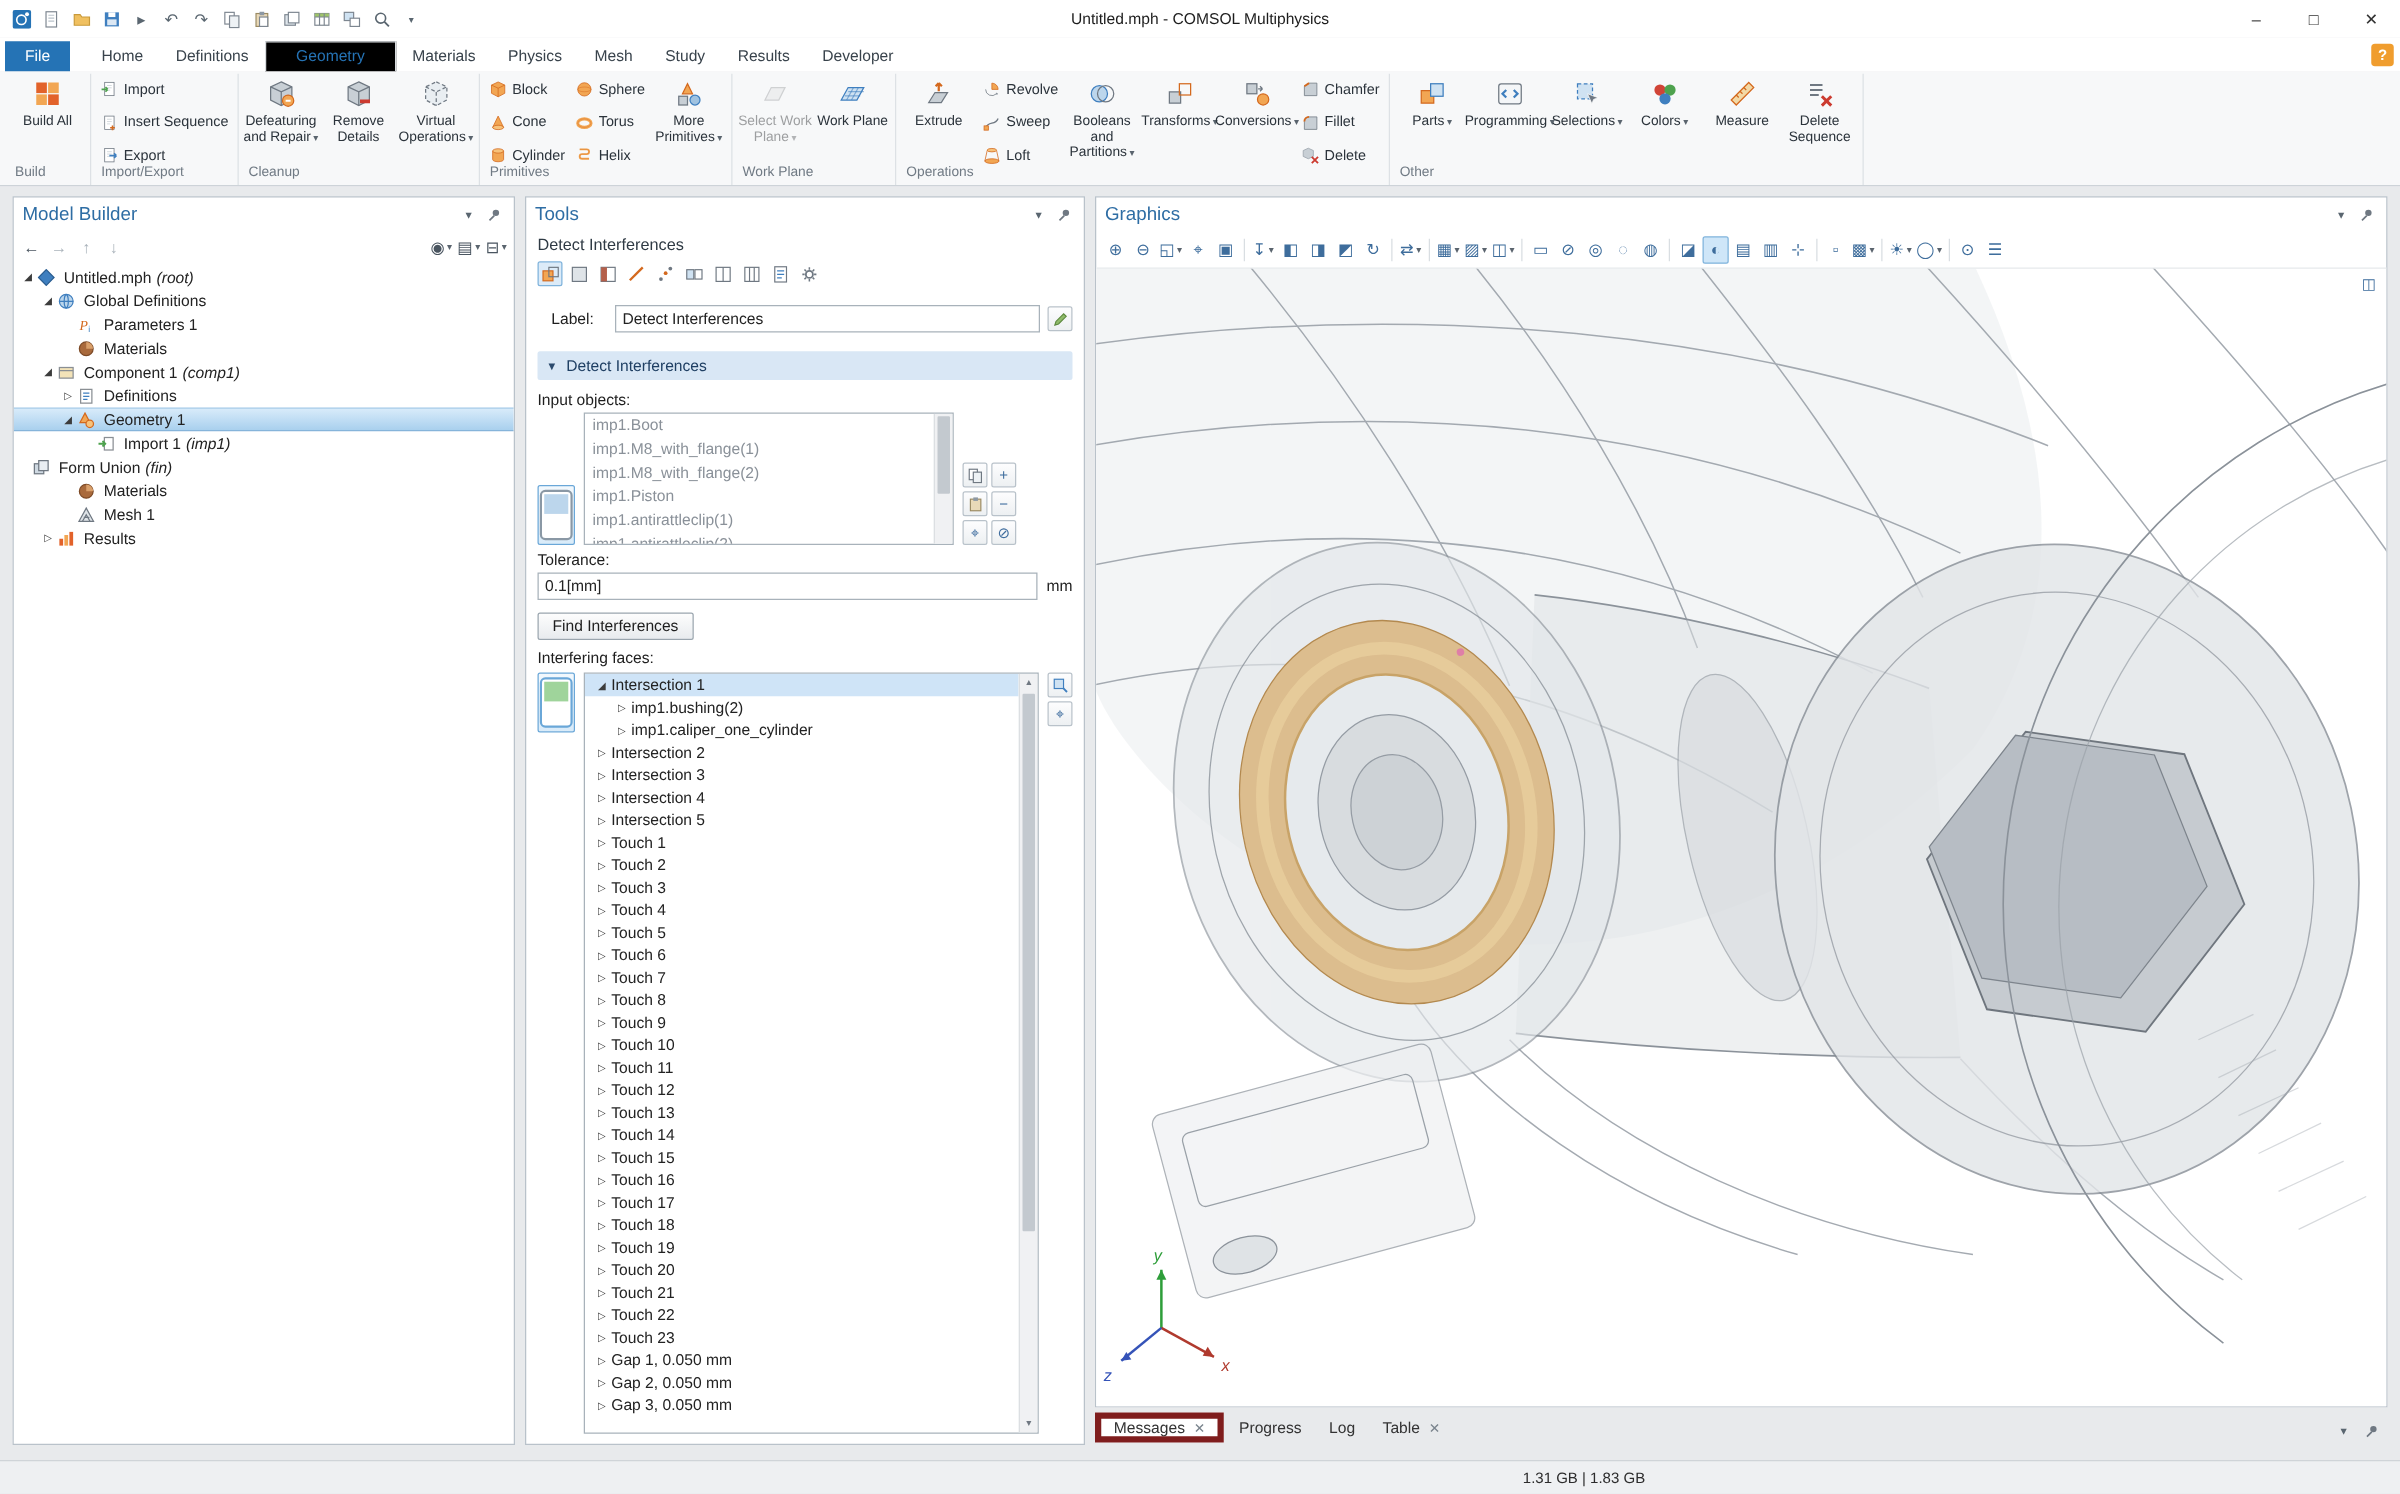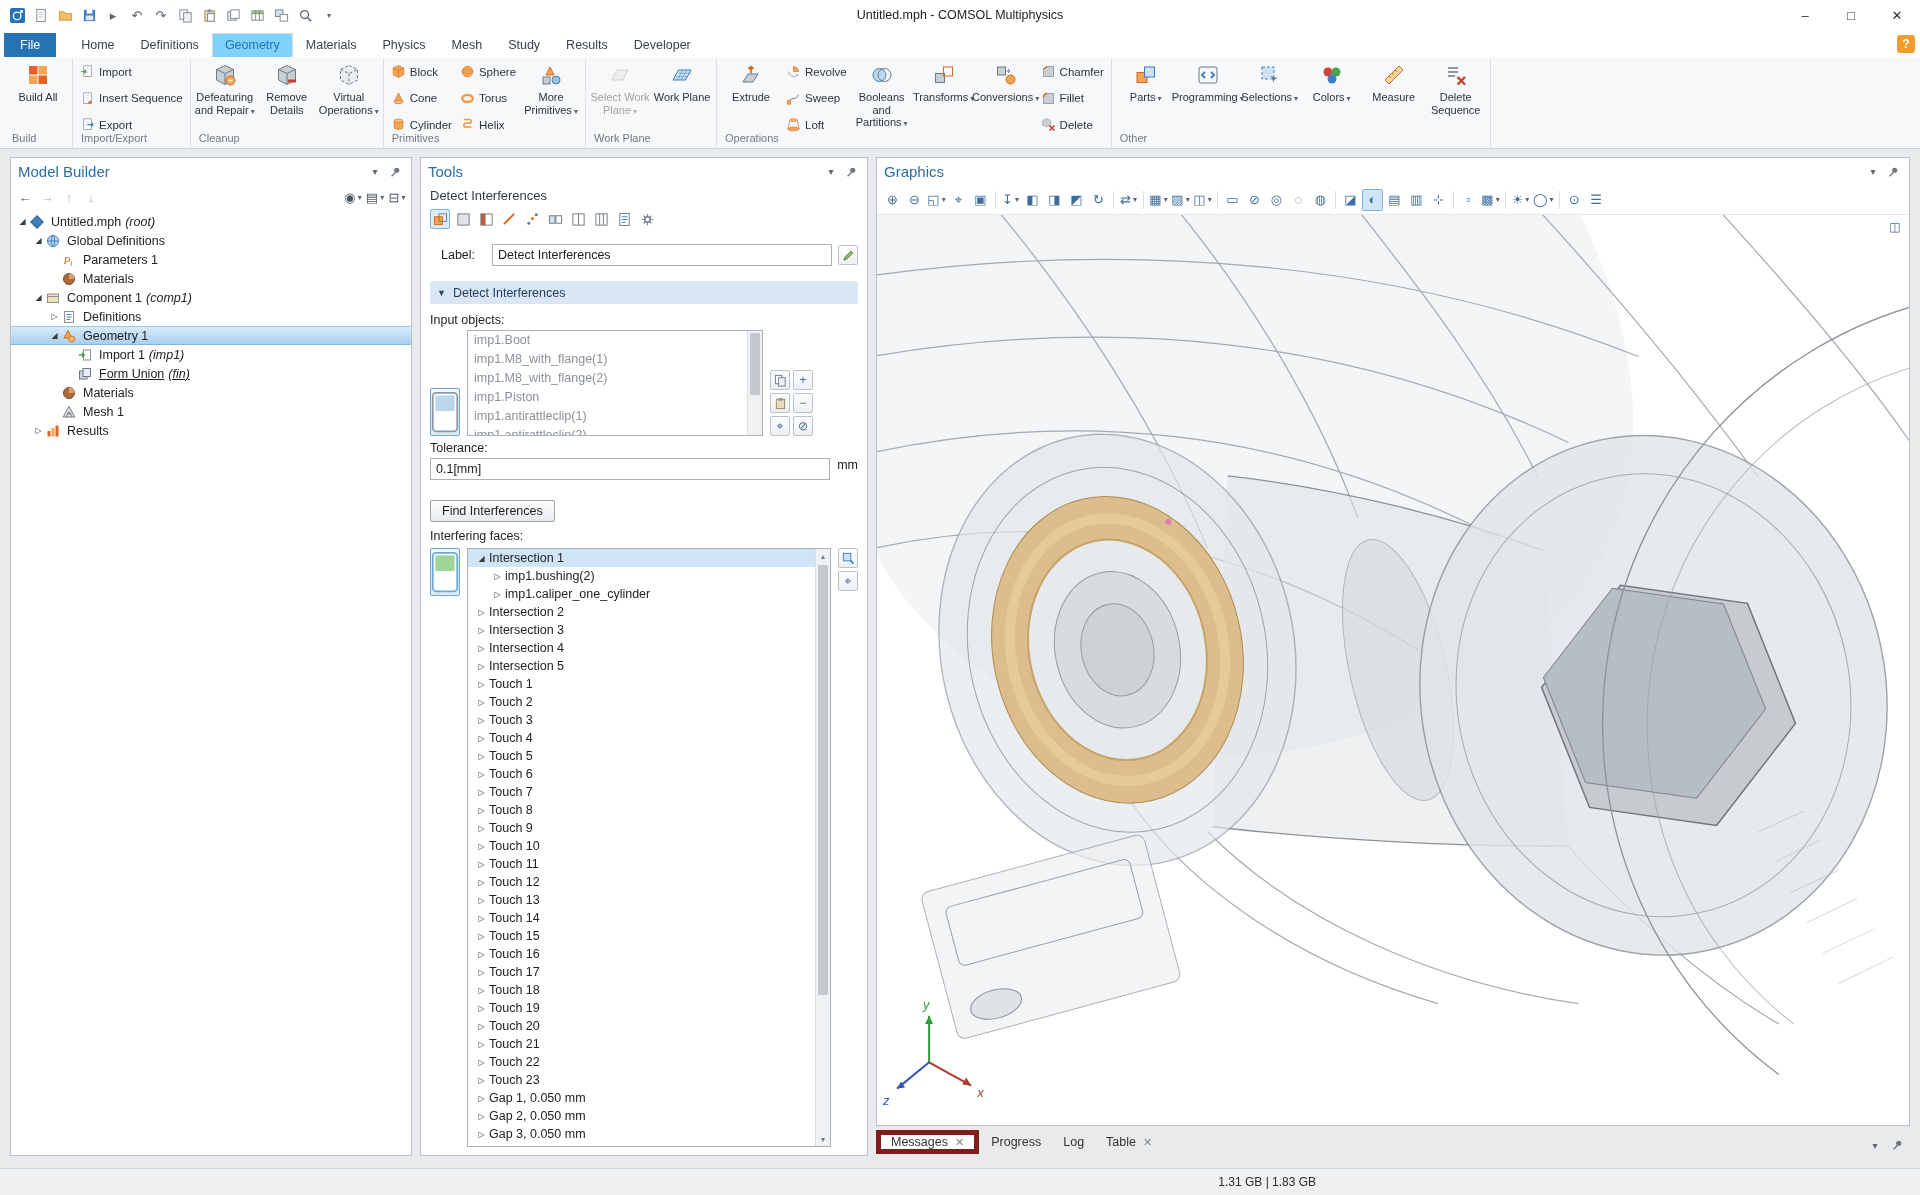--- a/index.html
+++ b/index.html
@@ -12,21 +12,21 @@
 .qbtn{width:22px;height:22px;display:flex;align-items:center;justify-content:center;color:#5a6670;font-size:13px}
 .qbtn svg{width:15px;height:15px}
 .win-title{position:absolute;left:50%;transform:translateX(-50%);font-size:12.5px;color:#1c1c1c;white-space:nowrap}
 .win-ctrls{margin-left:auto;display:flex;height:30px}
 .wbtn{width:46px;display:flex;align-items:center;justify-content:center;font-size:13px;color:#333}
 
 
 .tabsrow{height:27px;background:#fff;display:flex;align-items:flex-end;padding-left:4px;position:relative;flex:0 0 auto}
 .tab{padding:5px 13px 5px;font-size:12.5px;color:#39434c}
 .tab-file{background:#2573b5;color:#fff;margin-right:12px;padding:5px 16px}
-.tab-active{background:#7dd3fc;color:#2573b5;border:1px solid #d8dcdf;border-bottom:none;padding:4px 12px 5px}
+.tab-active{background:#000000;color:#2573b5;border:1px solid #d8dcdf;border-bottom:none;padding:4px 24px 5px}
 .help-btn{position:absolute;right:5px;bottom:4px;width:18px;height:18px;background:#f09d2e;color:#fff;font-weight:bold;border-radius:3px;display:flex;align-items:center;justify-content:center;font-size:12px}
 
 
 .ribbon{height:92px;background:#f7f8f9;border-bottom:1px solid #cdd3d8;display:flex;padding:2px 4px 0;flex:0 0 auto}
 .rgroup{display:flex;flex-direction:column;border-right:1px solid #dde1e5;padding:0 4px}
 .rrow{flex:1;display:flex;align-items:stretch;gap:2px}
 .rglabel{height:16px;text-align:left;font-size:11px;color:#707a84;white-space:nowrap;padding:0 4px}
 .rbig{width:60px;display:flex;flex-direction:column;align-items:center;padding-top:4px;border-radius:2px}
 .rbig .ricon{height:26px;display:flex;align-items:flex-start;justify-content:center}
 .ricon svg{width:24px;height:24px}
@@ -76,21 +76,21 @@
 .tri{font-size:9px;color:#2b4a6d}
 .cap{margin:5px 0 3px;color:#1e1e1e}
 .selrow{display:flex;gap:7px;align-items:flex-end}
 .toggle-btn{width:30px;height:48px;border:1px solid #6aa7d8;background:linear-gradient(#f2f8fd,#d9ebf9);border-radius:2px;display:flex;align-items:center;justify-content:center;flex:0 0 30px}
 .listbox{width:296px;height:106px;border:1px solid #a8b2ba;background:#fff;position:relative;overflow:hidden}
 .lrow2{height:19px;line-height:19px;padding:0 6px;color:#8a9199;white-space:nowrap}
 .sbar{position:absolute;right:0;top:0;bottom:0;width:15px;background:#f0f1f3;border-left:1px solid #dcdfe2}
 .sthumb{position:absolute;left:2px;right:2px;border-radius:1px;background:#c3c9cf}
 .sarw{position:absolute;left:0;right:0;height:14px;display:flex;align-items:center;justify-content:center;font-size:7px;color:#6f7882}
 .btngrid{display:grid;grid-template-columns:20px 20px;grid-auto-rows:20px;gap:3px}
-.tolrow{display:flex;align-items:flex-start;gap:7px;margin-bottom:12px}
+.tolrow{display:flex;align-items:center;gap:7px;margin-bottom:2px}
 .unit{color:#222}
 .findbtn{align-self:flex-start;margin:8px 0 2px;padding:3px 11px;border:1px solid #9aa5ae;background:linear-gradient(#fdfdfd,#e8ebee);border-radius:2px;font-size:12.5px;color:#1e1e1e}
 .facesrow{flex:1;display:flex;gap:7px;min-height:0;margin-top:2px}
 .facestree{flex:1;border:1px solid #a8b2ba;position:relative;overflow:hidden;background:#fff}
 .finner{position:absolute;inset:0 15px 0 0;overflow:hidden}
 .frow{height:18px;display:flex;align-items:center;white-space:nowrap}
 .frow.sel{background:#cfe4f7}
 .fcol{display:flex;flex-direction:column;gap:3px}
 
 
@@ -656,21 +656,21 @@
             <span class="twisty"></span>
             <span class="ticon">
               <svg viewBox="0 0 14 14">
                 <rect x="5.5" y="2" width="7" height="10" fill="#fff" stroke="#8a8f94"></rect>
                 <path d="M.8 7h5.4M4 4.8 6.2 7 4 9.2" stroke="#4ea24e" stroke-width="1.5" fill="none"></path>
               </svg>
             </span>
             <span class="tlabel">Import 1</span>
             <span class="tsfx">(imp1)</span>
           </div>
-          <div class="trow" style="padding-left: 52px; text-decoration: underline;">
+          <div class="trow" style="">
             <span class="twisty"></span>
             <span class="ticon">
               <svg viewBox="0 0 14 14">
                 <rect x="1.5" y="4" width="7.5" height="8" fill="#cfd9e2" stroke="#6f7882"></rect>
                 <rect x="5" y="1.5" width="7.5" height="8" fill="#e9eef3" stroke="#6f7882"></rect>
               </svg>
             </span>
             <span class="tlabel">Form Union</span>
             <span class="tsfx">(fin)</span>
           </div>

